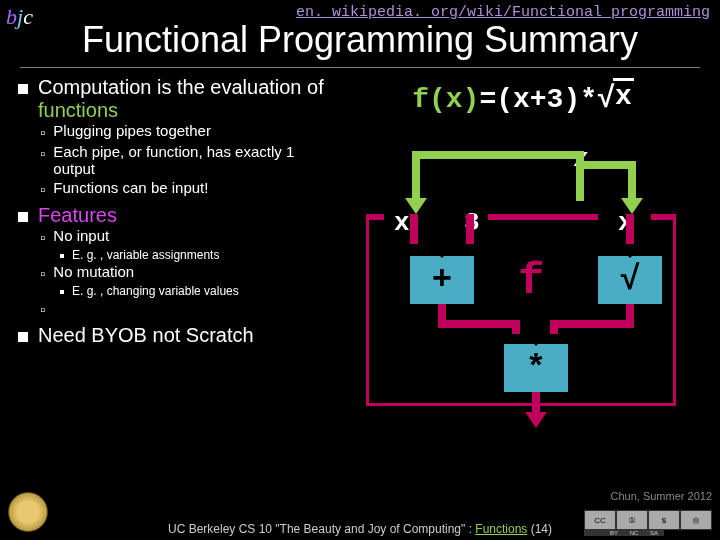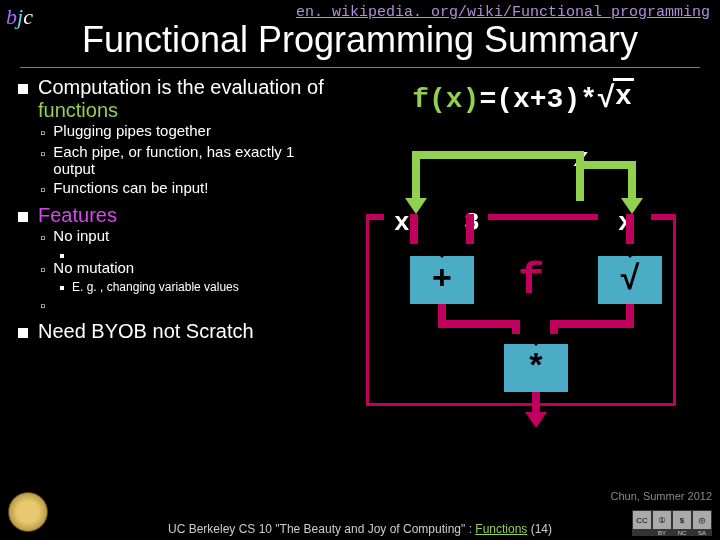--- a/index.html
+++ b/index.html
@@ -128,21 +128,21 @@
     width: 40px; height: 40px;
     border-radius: 50%;
     background: radial-gradient(circle, #e8c870 40%, #8a6d1e 100%);
     border: 1px solid #5a4a10;
   }
   .cc {
     position: absolute;
     right: 8px; bottom: 4px;
     display: flex; gap: 0;
   }
-  .cc .box { width: 20px; height: 20px; background: #aaa; color: #000; font-size: 8px; display:flex; align-items:center; justify-content:center; border:1px solid #333; }
+  .cc .box { width: 32px; height: 20px; background: #aaa; color: #000; font-size: 8px; display:flex; align-items:center; justify-content:center; border:1px solid #333; }
   .cc .lbl2 { width: 20px; font-size: 6px; text-align: center; color: #ccc; background:#333; }
 </style>
 </head>
 <body>
 
 <div class="logo-bjc"><span class="b">b</span><span class="j">j</span><span class="c">c</span></div>
 <div class="url-bar">en. wikipedia. org/wiki/Functional_programming</div>
 <h1 class="title">Functional Programming Summary</h1>
 <div class="hr"></div>
 
@@ -176,20 +176,21 @@
         </div>
         <ul class="sub">
           <li>
               <span class="chev">▫</span>
               <span>No input</span>
             </li>
         </ul>
         <ul class="subsub">
             <li>
               <span class="dot"></span>
+              <span>E. g. , variable assignments</span>
             </li>
           </ul>
         <ul class="sub">
           <li>
               <span class="chev">▫</span>
               <span>No mutation</span>
             </li>
         </ul>
         <ul class="subsub">
             <li>

